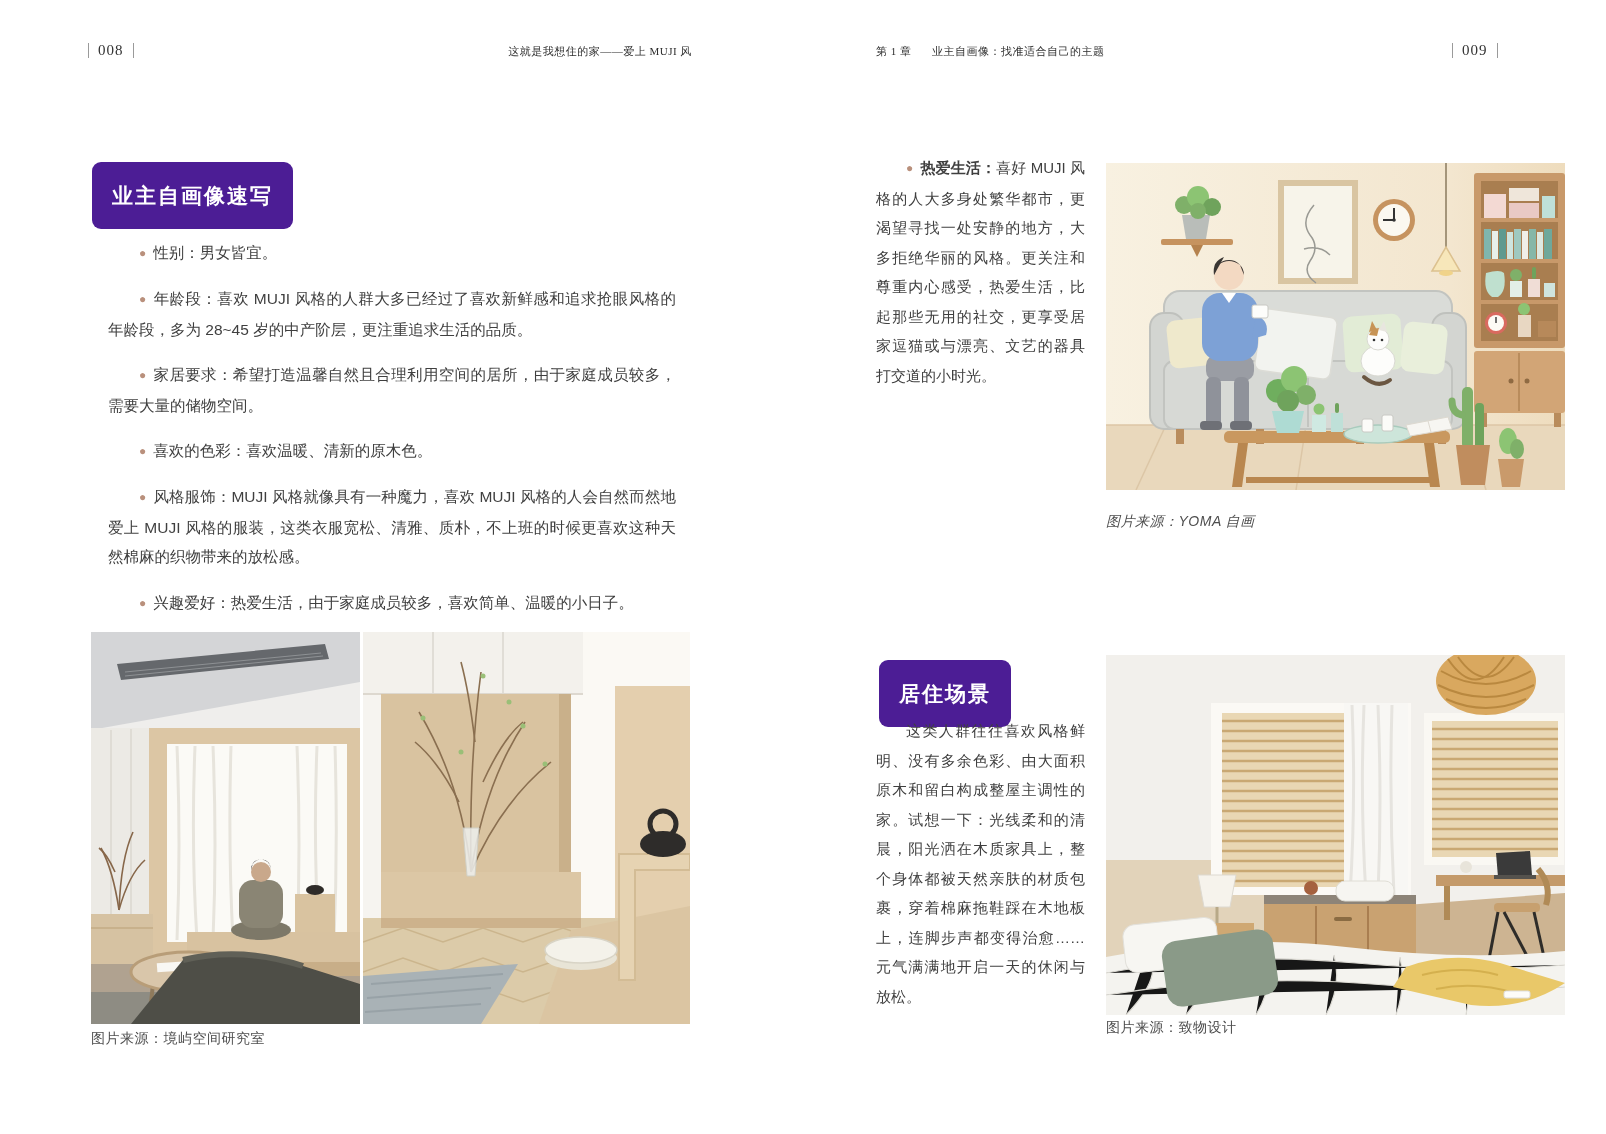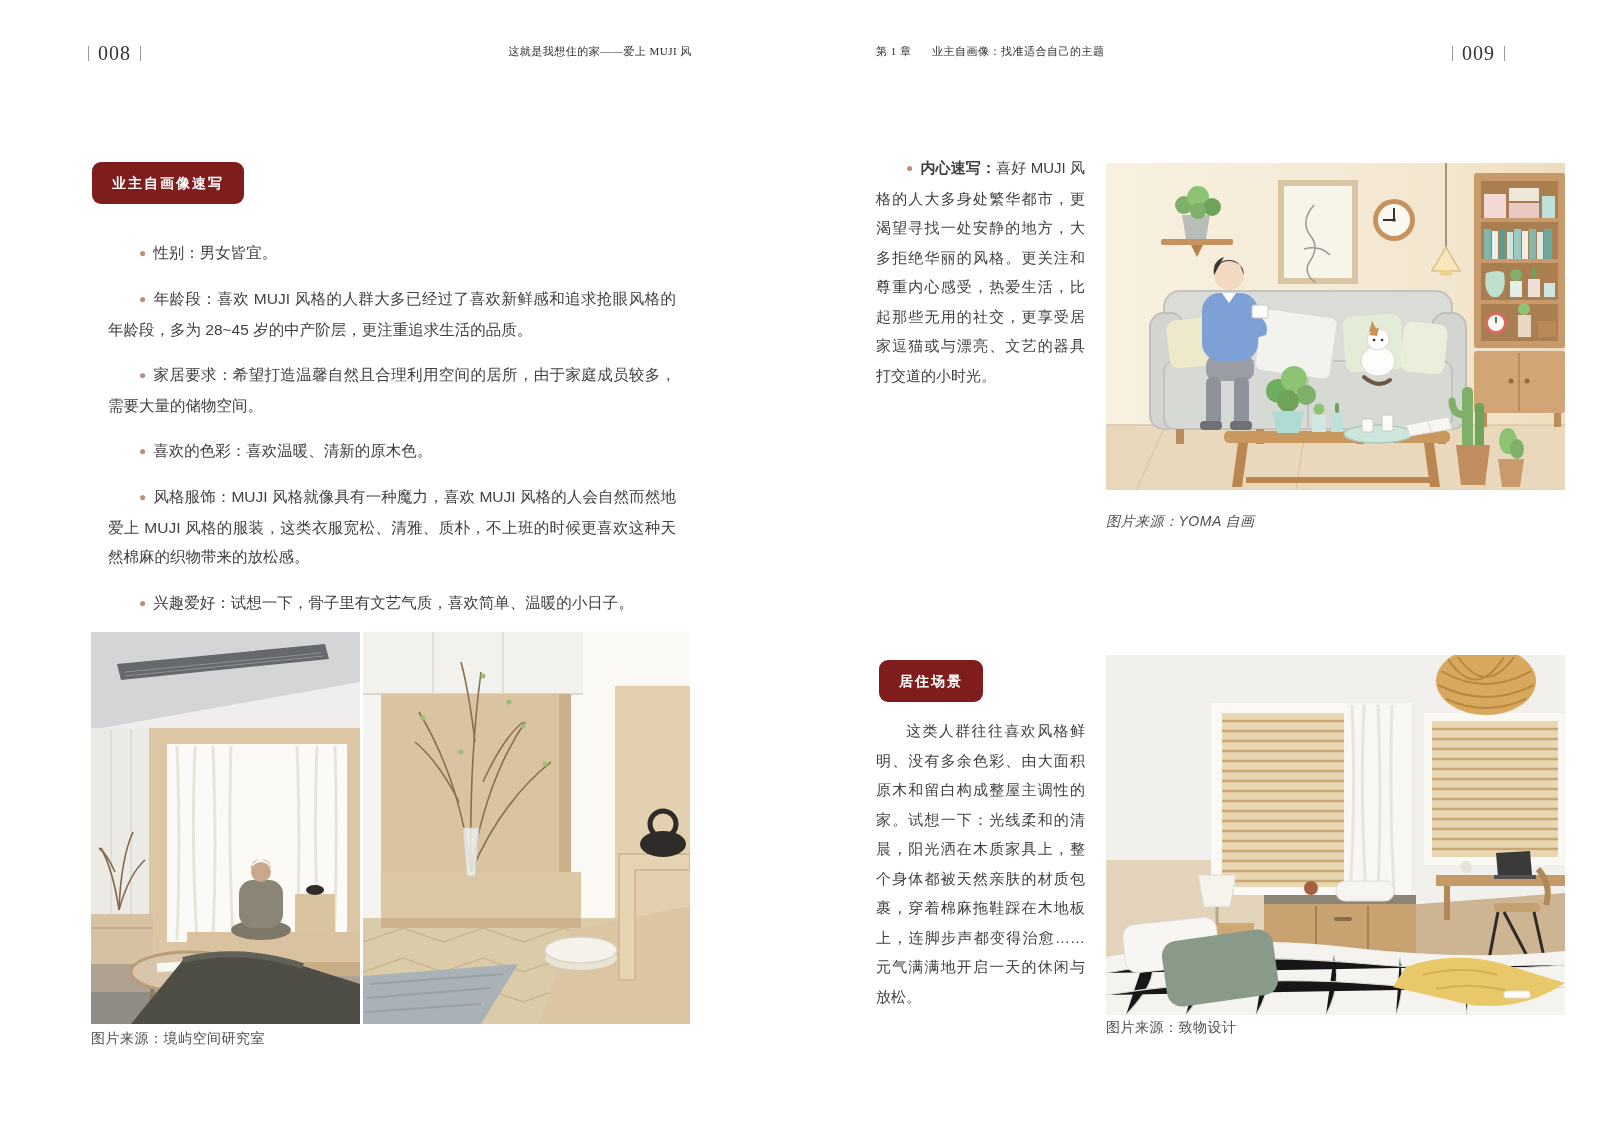--- a/index.html
+++ b/index.html
@@ -3,28 +3,28 @@
 <meta charset="utf-8">
 <style>
   html,body{margin:0;padding:0;}
   body{
     width:1606px;height:1134px;position:relative;background:#ffffff;
     font-family:"Liberation Sans","DejaVu Sans",sans-serif;color:#3f3f3f;
     overflow:hidden;
   }
   .abs{position:absolute;}
   
-  .pagenum{font-family:"Liberation Serif","DejaVu Serif",serif;font-size:20px;color:#333;display:flex;align-items:center;}
+  .pagenum{font-family:"Liberation Serif","DejaVu Serif",serif;font-size:15px;color:#333;display:flex;align-items:center;}
   .pagenum .bar{display:inline-block;width:1px;height:15px;background:#9a9a9a;}
   .pagenum .num{margin:0 9px;letter-spacing:1px;}
   .running{font-family:"Liberation Serif","DejaVu Serif",serif;font-size:11px;color:#2e2e2e;letter-spacing:.5px;}
   
   .badge{
-    display:inline-block;background:#7f1d1d;color:#fff;border-radius:9px;
-    padding:12px 20px;font-size:14px;font-weight:bold;letter-spacing:2px;line-height:1.3;
+    display:inline-block;background:#4c1d95;color:#fff;border-radius:9px;
+    padding:20px 20px;font-size:21px;font-weight:bold;letter-spacing:2px;line-height:1.3;
   }
   
   .para{margin:16px;font-size:15.5px;line-height:29.4px;text-indent:2em;text-align:justify;color:#3f3f3f;}
   .col-para{margin:0;font-size:15px;line-height:29.5px;text-indent:2em;text-align:justify;color:#3f3f3f;}
   .dot{color:#b9907c;font-size:12px;margin-right:7px;vertical-align:1px;}
   .blabel{font-weight:bold;}
   .caption{font-size:14px;color:#4e4e4e;letter-spacing:.5px;}
   .photo{display:block;}
   .photo-row{display:flex;gap:3px;}
 </style>
@@ -45,21 +45,21 @@
     <div class="abs" style="left:92px;top:162px;">
       <span class="badge">业主自画像速写</span>
     </div>
 
     <div class="abs" style="left:92px;top:222px;width:600px;">
       <p class="para"><span class="dot">●</span><span>性别：男女皆宜。</span></p>
       <p class="para"><span class="dot">●</span><span>年龄段：喜欢 MUJI 风格的人群大多已经过了喜欢新鲜感和追求抢眼风格的年龄段，多为 28~45 岁的中产阶层，更注重追求生活的品质。</span></p>
       <p class="para"><span class="dot">●</span><span>家居要求：希望打造温馨自然且合理利用空间的居所，由于家庭成员较多，需要大量的储物空间。</span></p>
       <p class="para"><span class="dot">●</span><span>喜欢的色彩：喜欢温暖、清新的原木色。</span></p>
       <p class="para"><span class="dot">●</span><span>风格服饰：MUJI 风格就像具有一种魔力，喜欢 MUJI 风格的人会自然而然地爱上 MUJI 风格的服装，这类衣服宽松、清雅、质朴，不上班的时候更喜欢这种天然棉麻的织物带来的放松感。</span></p>
-      <p class="para"><span class="dot">●</span><span>兴趣爱好：试想一下，骨子里有文艺气质，喜欢简单、温暖的小日子。</span></p>
+      <p class="para"><span class="dot">●</span><span>兴趣爱好：热爱生活，由于家庭成员较多，喜欢简单、温暖的小日子。</span></p>
     </div>
 
     <div class="abs photo-row" style="left:91px;top:632px;">
       <svg class="photo" width="269" height="392" viewBox="0 0 269 392">
         <rect width="269" height="392" fill="#efeeec"></rect>
 
         <rect y="300" width="269" height="92" fill="#b0a290"></rect>
         <rect y="360" width="130" height="32" fill="#8e8c83"></rect>
 
         <polygon points="0,0 269,0 269,50 0,98" fill="#d4d5d7"></polygon>
@@ -196,21 +196,21 @@
       <span style="display:inline-block;width:14px;"></span>
       <span>业主自画像：找准适合自己的主题</span>
     </div>
     <div class="abs pagenum" style="left:1424px;top:42px;margin-left:28px;">
       <span class="bar"></span>
       <span class="num">009</span>
       <span class="bar"></span>
     </div>
 
     <div class="abs" style="left:876px;top:153px;width:209px;">
-      <p class="col-para"><span class="dot">●</span><span class="blabel">内心速写：</span><span>喜好 MUJI 风格的人大多身处繁华都市，更渴望寻找一处安静的地方，大多拒绝华丽的风格。更关注和尊重内心感受，热爱生活，比起那些无用的社交，更享受居家逗猫或与漂亮、文艺的器具打交道的小时光。</span></p>
+      <p class="col-para"><span class="dot">●</span><span class="blabel">热爱生活：</span><span>喜好 MUJI 风格的人大多身处繁华都市，更渴望寻找一处安静的地方，大多拒绝华丽的风格。更关注和尊重内心感受，热爱生活，比起那些无用的社交，更享受居家逗猫或与漂亮、文艺的器具打交道的小时光。</span></p>
     </div>
 
     <svg class="abs photo" style="left:1106px;top:163px;" width="459" height="327" viewBox="0 0 459 327">
       <defs>
         <linearGradient id="wallg" x1="0" y1="0" x2="1" y2="0">
           <stop offset="0" stop-color="#f8f1e1"></stop>
             <stop offset="0.75" stop-color="#f3e6cf"></stop>
             <stop offset="1" stop-color="#eedcbd"></stop>
         </linearGradient>
       </defs>

